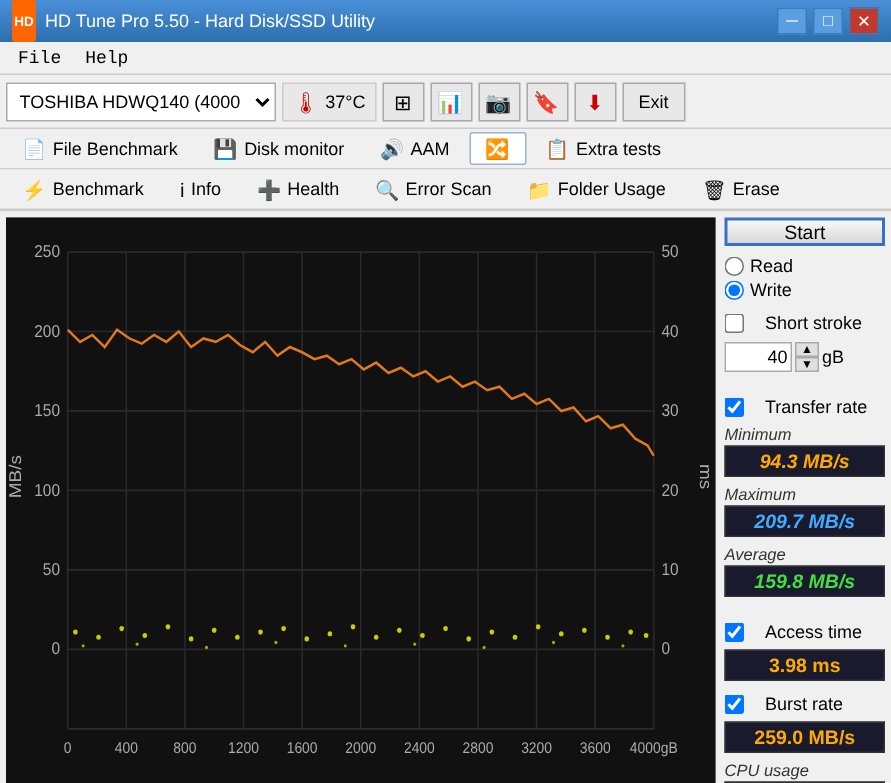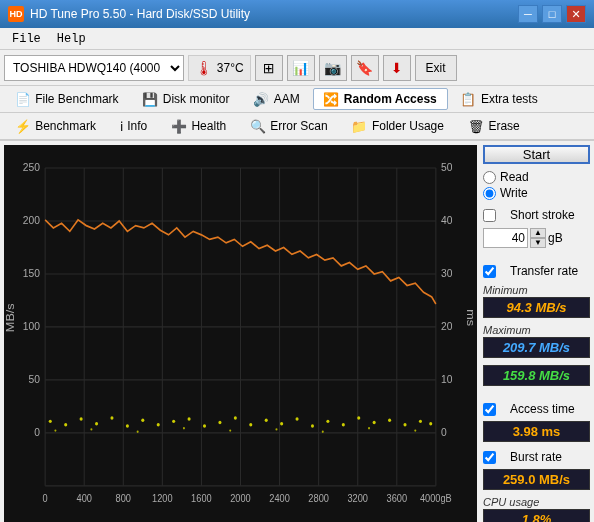--- a/index.html
+++ b/index.html
@@ -23,21 +23,21 @@
       justify-content: space-between;
     }
     .title-bar-left {
       display: flex;
       align-items: center;
       gap: 6px;
       font-size: 12px;
     }
     .title-bar-icon {
       width: 16px;
-      height: 16px;
+      height: 28px;
       background: #ff6600;
       border-radius: 2px;
       display: flex; align-items: center; justify-content: center;
       font-size: 9px; color: white; font-weight: bold;
     }
     .title-bar-controls {
       display: flex;
       gap: 4px;
     }
     .title-btn {
@@ -321,21 +321,20 @@
     <div class="nav-tab">
       <span class="nav-tab-icon">💾</span>
       <span>Disk monitor</span>
     </div>
     <div class="nav-tab">
       <span class="nav-tab-icon">🔊</span>
       <span>AAM</span>
     </div>
     <div class="nav-tab active">
       <span class="nav-tab-icon">🔀</span>
-      <span>Random Access</span>
     </div>
     <div class="nav-tab">
       <span class="nav-tab-icon">📋</span>
       <span>Extra tests</span>
     </div>
   </div>
   <div class="nav-tabs">
     <div class="nav-tab">
       <span class="nav-tab-icon">⚡</span>
       <span>Benchmark</span>
@@ -504,20 +503,21 @@
 
     <div class="stat-section">
       <div class="stat-label">Minimum</div>
       <div class="stat-value-box">94.3 MB/s</div>
     </div>
     <div class="stat-section">
       <div class="stat-label">Maximum</div>
       <div class="stat-value-box blue-text">209.7 MB/s</div>
     </div>
     <div class="stat-section">
+      <div class="stat-label">Average</div>
       <div class="stat-value-box green-text">159.8 MB/s</div>
     </div>
 
     <div class="divider"></div>
 
     <label class="checkbox-item">
       <input type="checkbox" checked="" style="">
       <span>Access time</span>
     </label>
     <div class="stat-value-box">3.98 ms</div>

